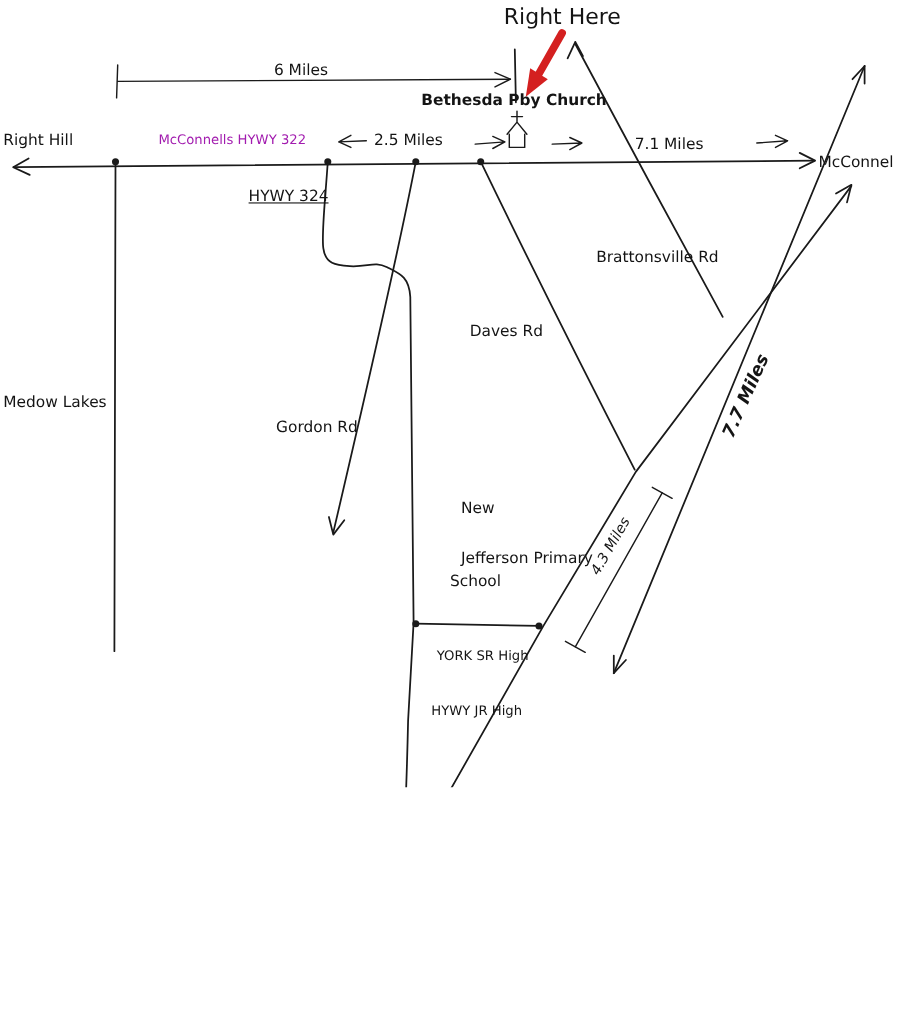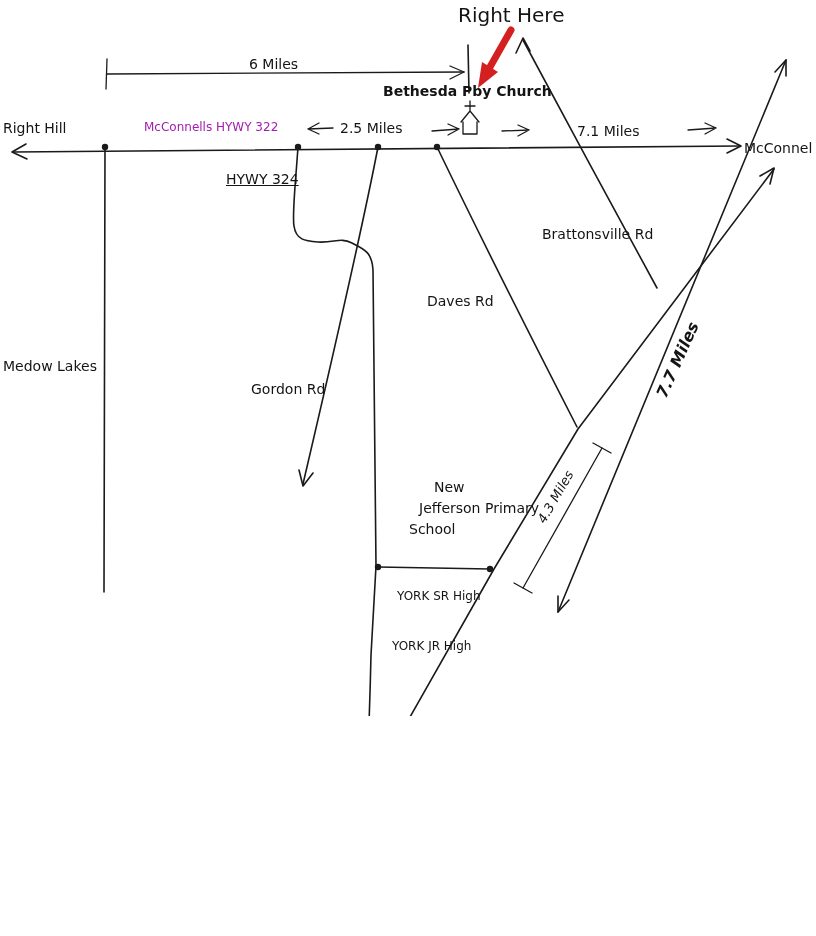--- a/index.html
+++ b/index.html
@@ -96,24 +96,24 @@
   <div class="lbl s14" style="left:205px; top:56px;margin-left:44px;">6 Miles</div>
   <div class="lbl s14" style="left:340px; top:120px;">2.5 Miles</div>
   <div class="lbl s14" style="left:577px; top:123px;">7.1 Miles</div>
   <div class="lbl s14" style="left:744px; top:140px;">McConnel</div>
   <div class="lbl s14" style="left:226px; top:171px;text-decoration:underline;">HYWY 324</div>
   <div class="lbl s14" style="left:542px; top:226px;">Brattonsville Rd</div>
   <div class="lbl s14" style="left:427px; top:293px;">Daves Rd</div>
   <div class="lbl s14" style="left:251px; top:353px;margin-top:28px;">Gordon Rd</div>
   <div class="lbl s14" style="left:3px;   top:358px;">Medow Lakes</div>
 
-  <div class="lbl s14" style="left:419px; top:479px;margin-left:15px;">New</div>
+  <div class="lbl s14" style="left:419px; top:454px;">New</div>
   <div class="lbl s14" style="left:419px; top:500px;">Jefferson Primary</div>
   <div class="lbl s14" style="left:409px; top:521px;">School</div>
 
   <div class="lbl s12" style="left:397px; top:589px;">YORK SR High</div>
-  <div class="lbl s12" style="left:392px; top:639px;">YORK JR High</div>
+  <div class="lbl s12" style="left:392px; top:639px;">HYWY JR High</div>
 
   <div class="lbl s13 ital rot" style="left:511px; top:489px; transform:rotate(-60deg);">4.3 Miles</div>
   <div class="lbl s16 ital bold rot" style="left:633px; top:350px; transform:rotate(-66deg);">7.7 Miles</div>
 
   <div class="lbl s22" style="left:284px; top:814px;text-align:right;">YORK</div>
 </div>
 
 </body></html>

